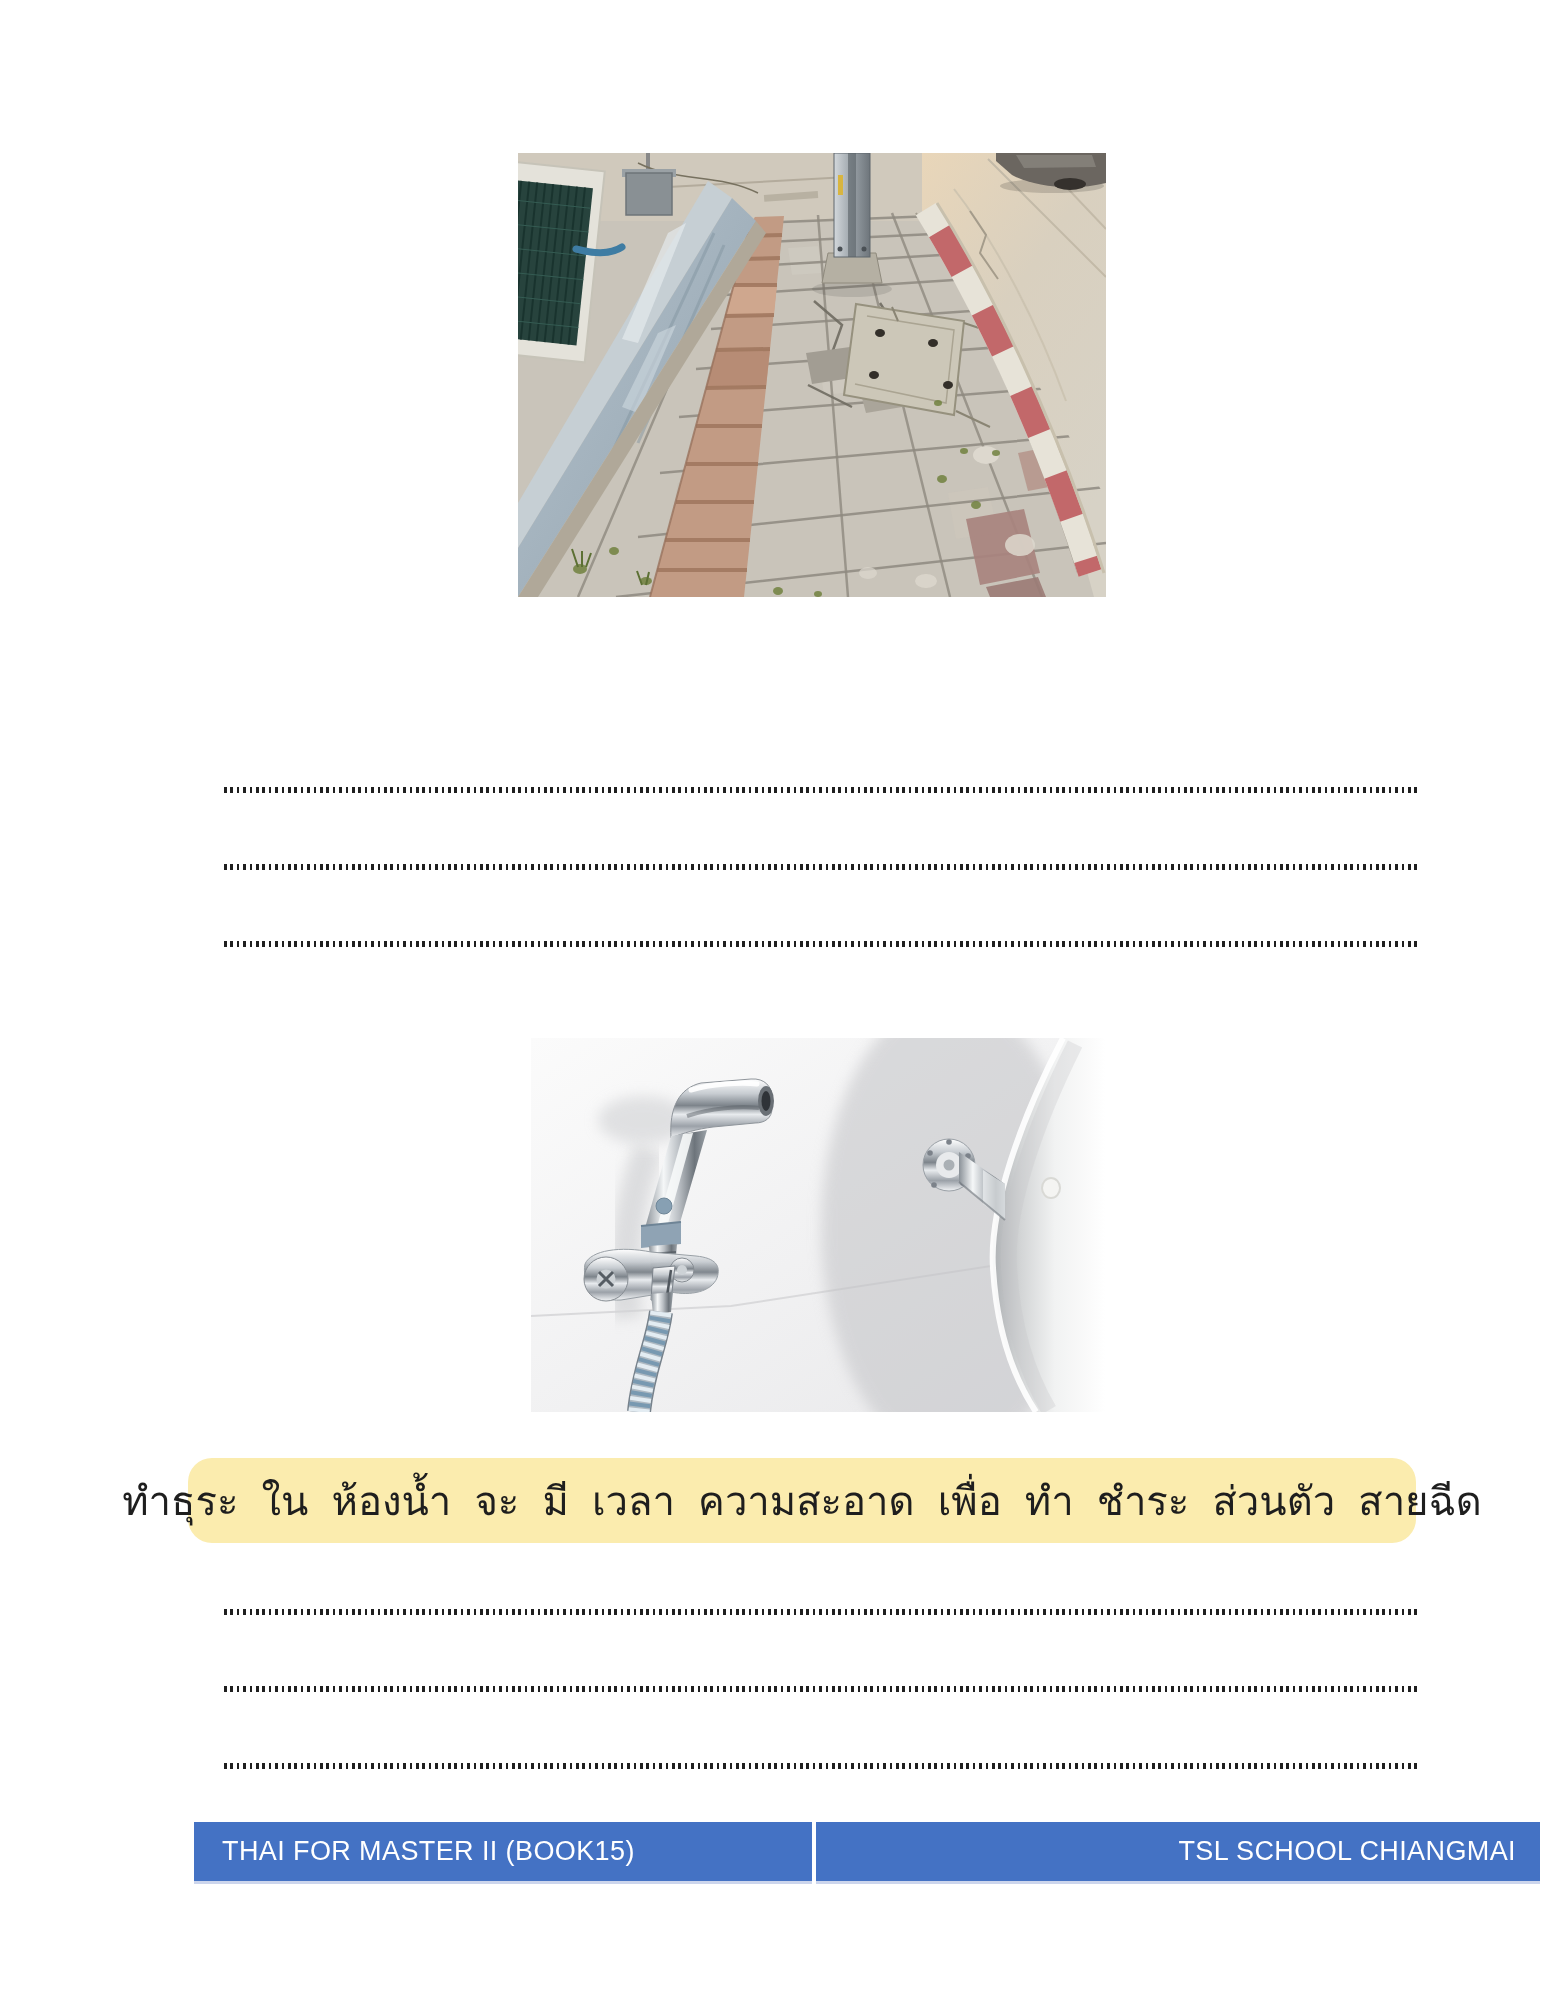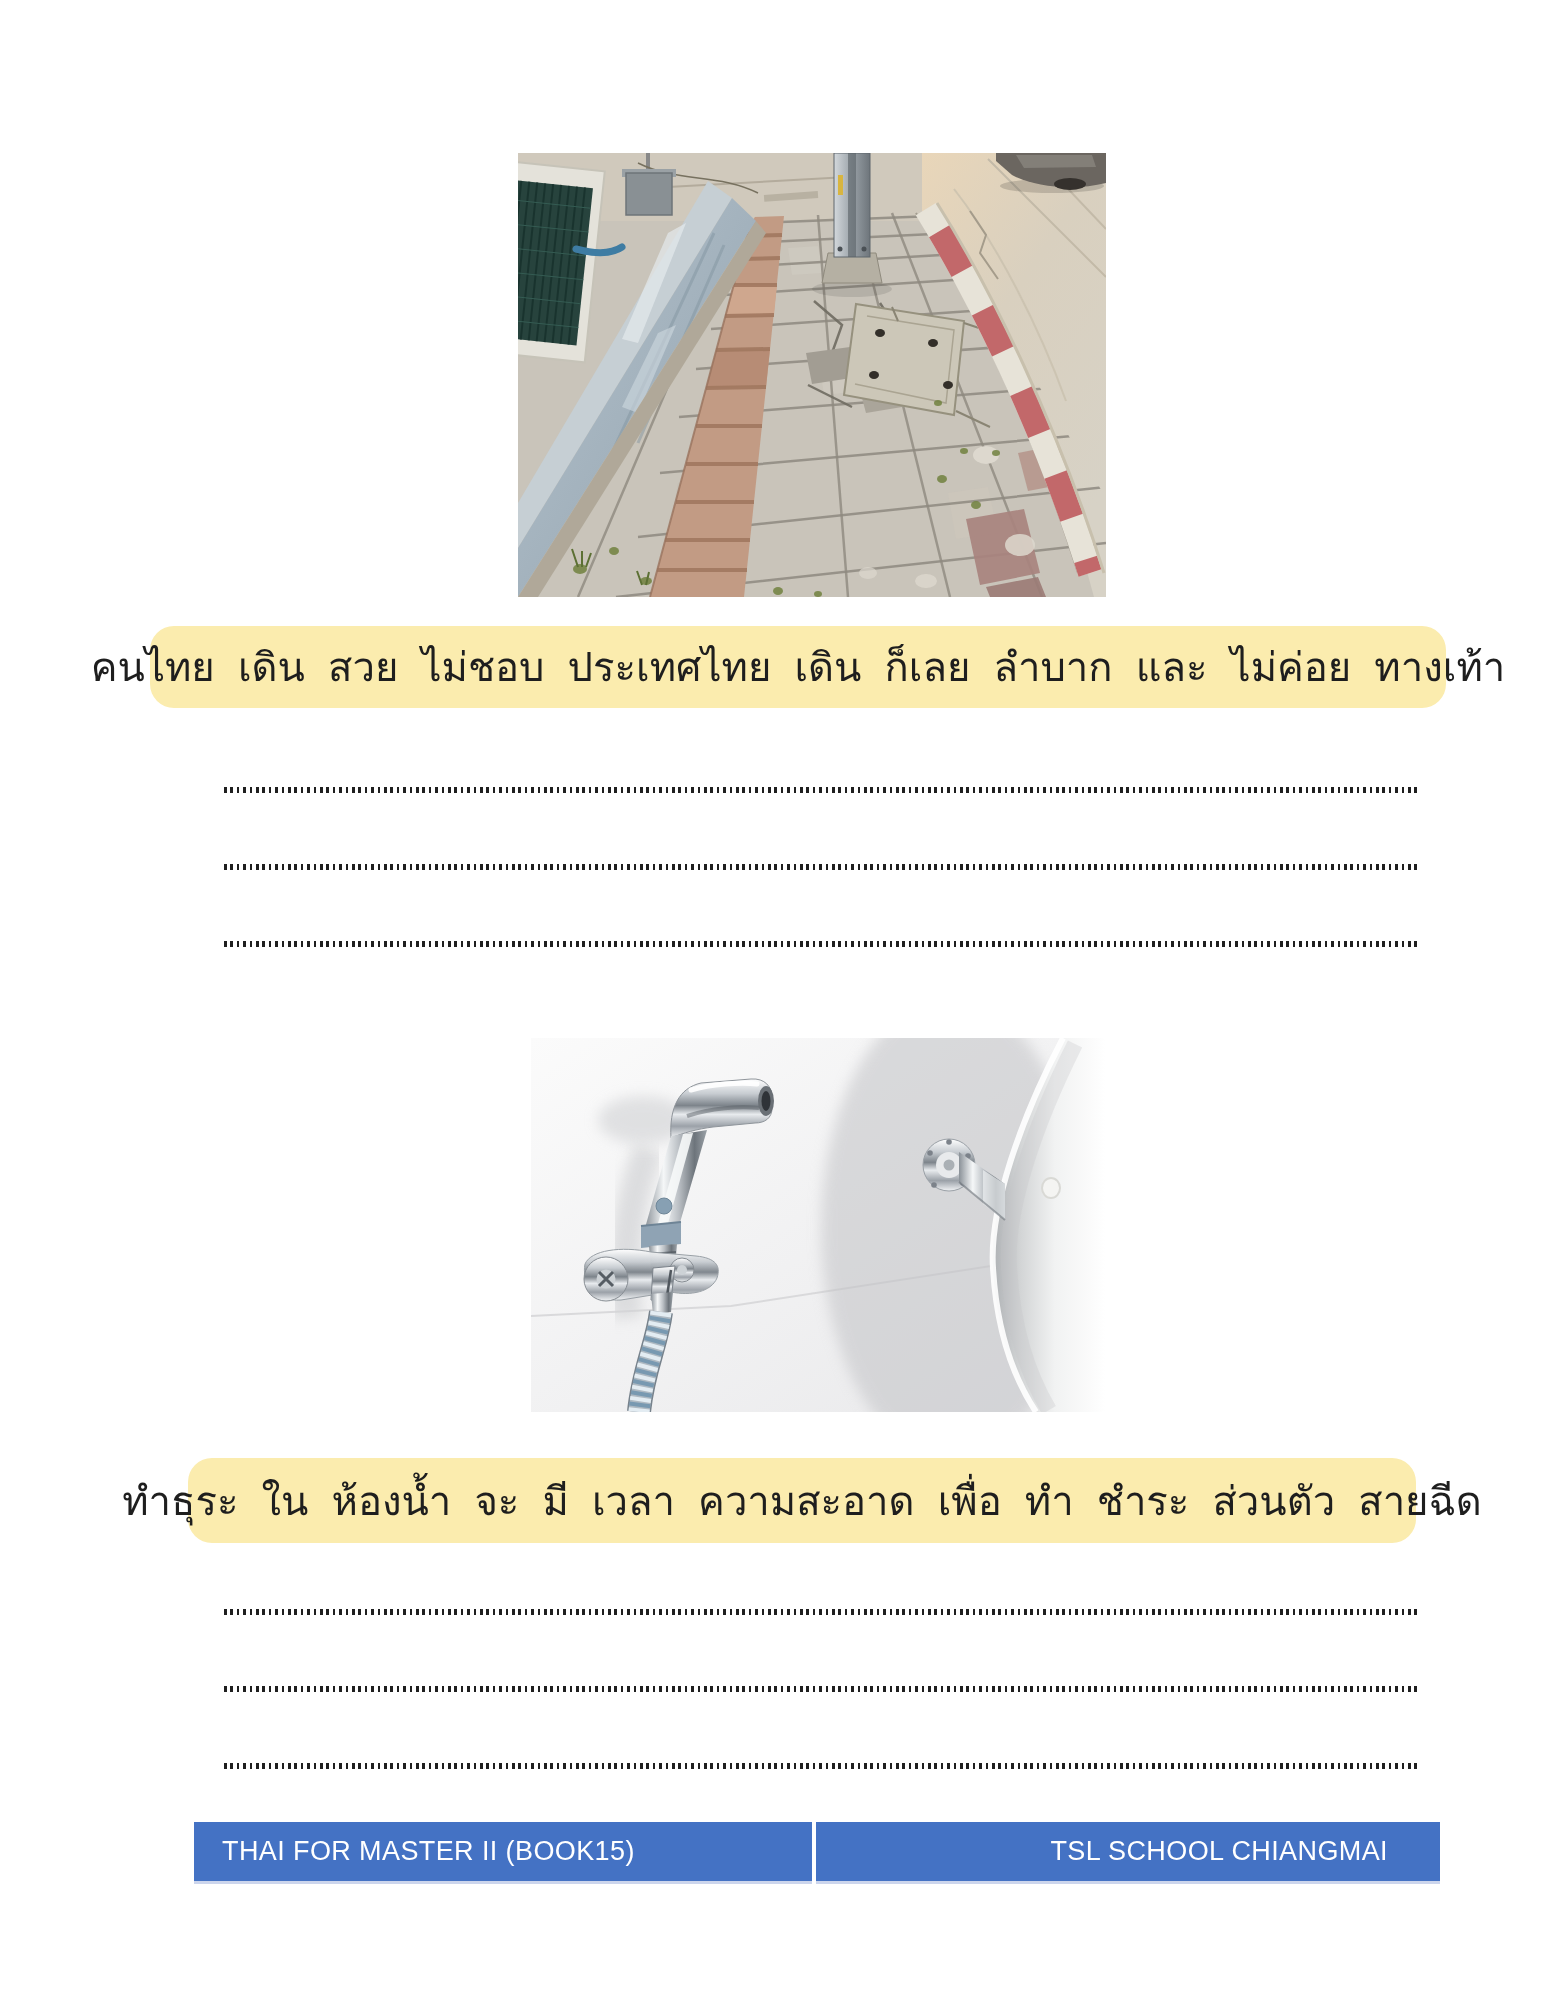--- a/index.html
+++ b/index.html
@@ -27,21 +27,21 @@
   }
   .answer-line:nth-child(1){top:0;}
   .answer-line:nth-child(2){top:77px;}
   .answer-line:nth-child(3){top:154px;}
   .footer-bar{
     position:absolute;top:1822px;height:59px;background:#4472C4;color:#ffffff;
     display:flex;align-items:center;font-size:27px;letter-spacing:.4px;
     box-shadow:0 3px 0 rgba(142,162,212,.45);
   }
   .footer-left{left:194px;width:618px;padding-left:28px;box-sizing:border-box;}
-  .footer-right{left:816px;width:624px;padding-right:52px;box-sizing:border-box;justify-content:flex-end;}
+  .footer-right{left:816px;width:724px;padding-right:24px;box-sizing:border-box;justify-content:flex-end;}
 </style>
 </head>
 <body>
 
 <div class="page">
 
   <div class="photo photo1">
     <svg viewBox="0 0 588 444" preserveAspectRatio="none">
       <defs>
         <linearGradient id="roadWarm" x1="0" y1="0" x2="0.6" y2="1">
@@ -177,23 +177,20 @@
       <g transform="rotate(6 40 100)">
         <rect x="-20" y="14" width="98" height="192" fill="#e4e2da" stroke="#c6c3b8" stroke-width="2"></rect>
         <rect x="-8" y="32" width="76" height="158" fill="#27433d"></rect>
         <path d="M-4,32 V190 M4,32 V190 M12,32 V190 M20,32 V190 M28,32 V190 M36,32 V190 M44,32 V190 M52,32 V190 M60,32 V190" stroke="#16302b" stroke-width="2" opacity=".8"></path>
         <path d="M-8,52 H68 M-8,76 H68 M-8,100 H68 M-8,124 H68 M-8,148 H68 M-8,172 H68" stroke="#355c53" stroke-width="1"></path>
       </g>
       <path d="M58,96 C80,102 95,100 104,94" stroke="#3e7ca3" stroke-width="7" fill="none" stroke-linecap="round"></path>
     </svg>
   </div>
 
-  <div class="highlight hl1">
-    <span>คนไทย เดิน สวย ไม่ชอบ ประเทศไทย เดิน ก็เลย ลำบาก และ ไม่ค่อย ทางเท้า</span>
-  </div>
   <div class="answers a1">
     <div class="answer-line"></div>
     <div class="answer-line"></div>
     <div class="answer-line"></div>
   </div>
 
   <div class="photo photo2">
     <svg viewBox="0 0 574 374" preserveAspectRatio="none">
       <defs>
         <linearGradient id="wallG" x1="0" y1="0" x2="1" y2="1">

